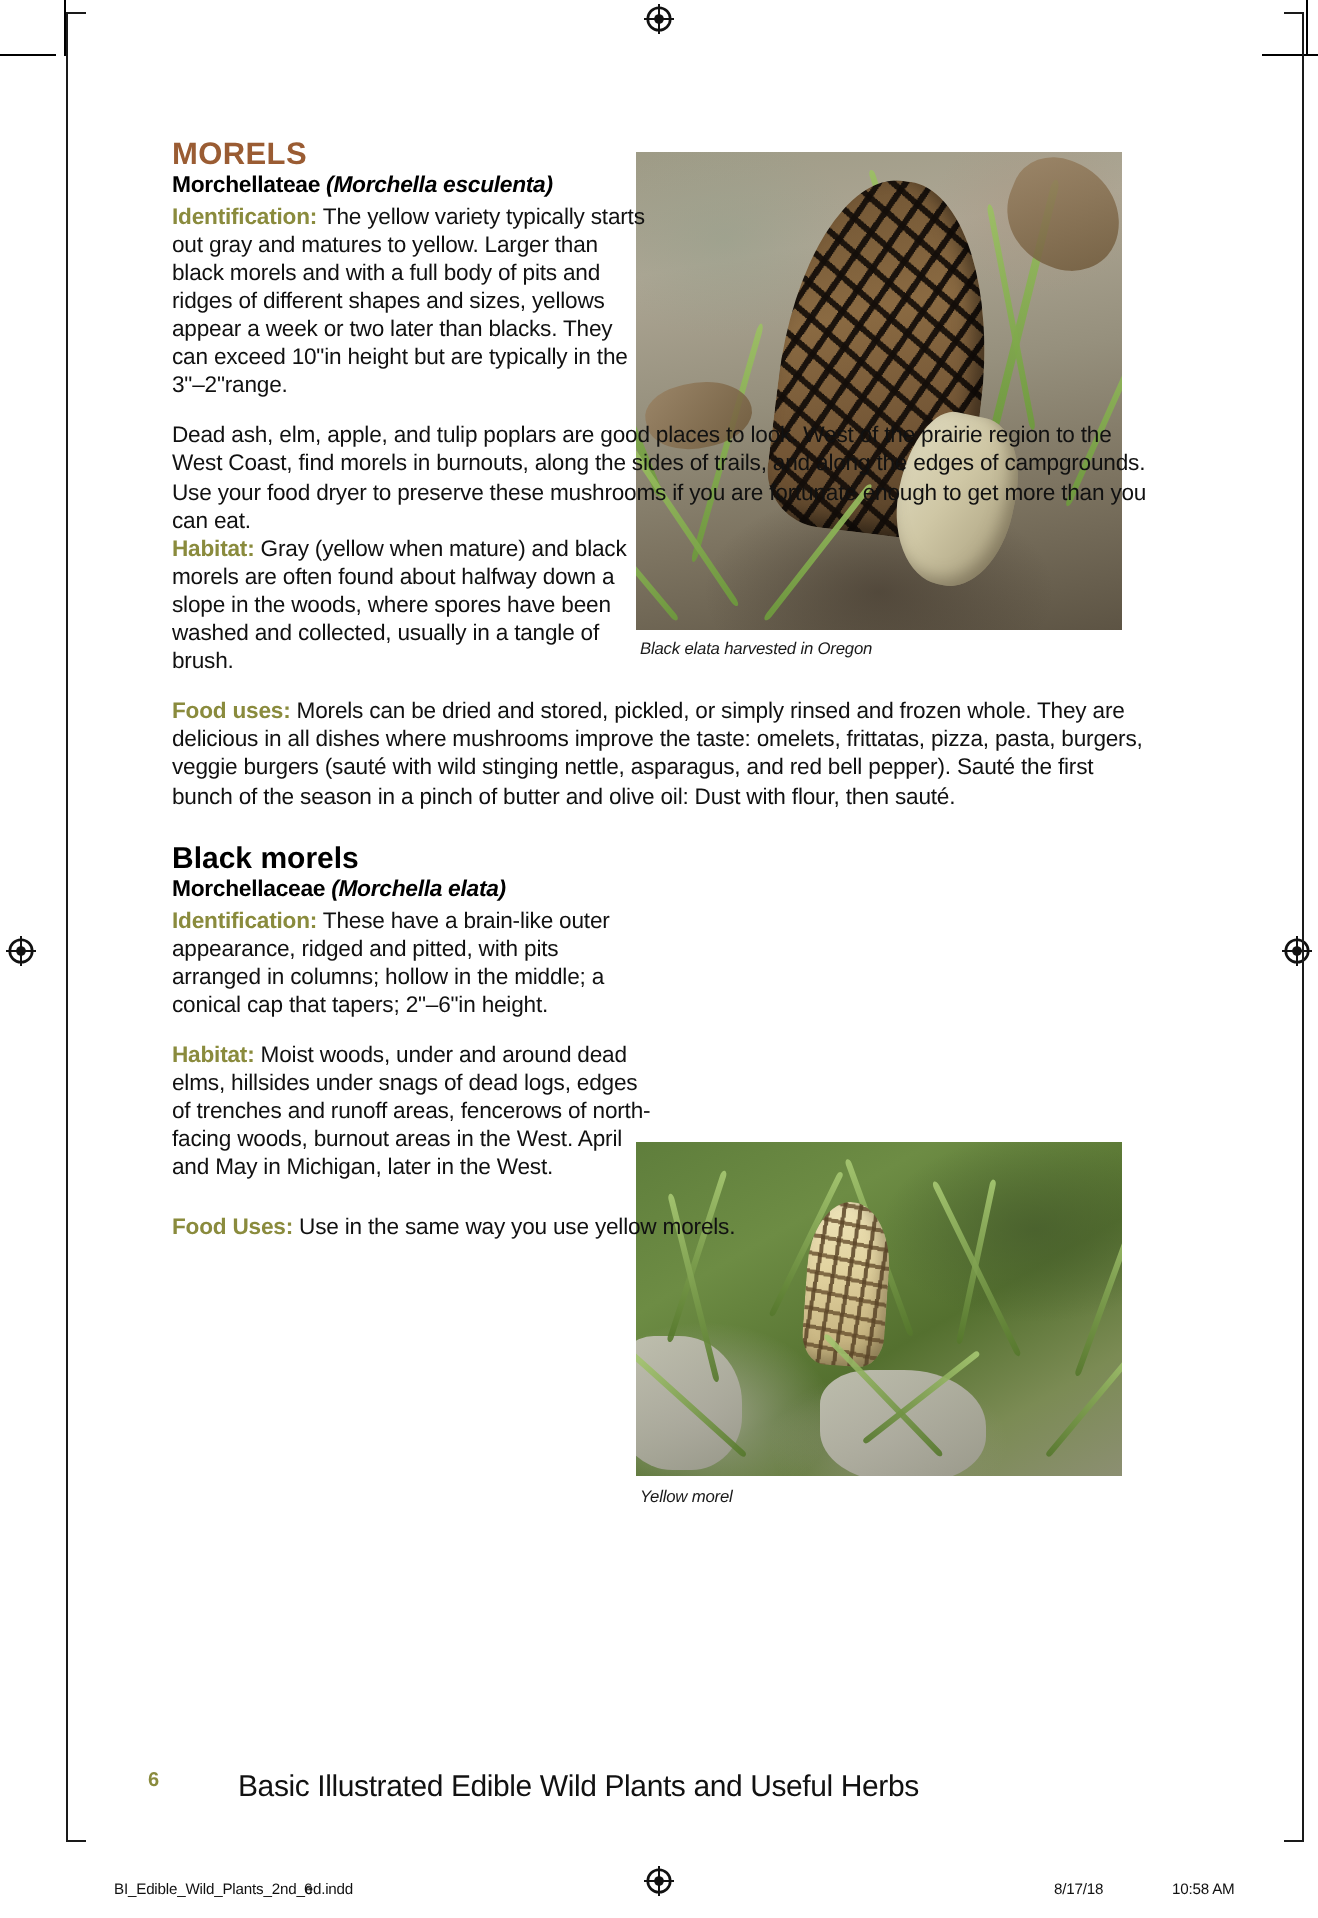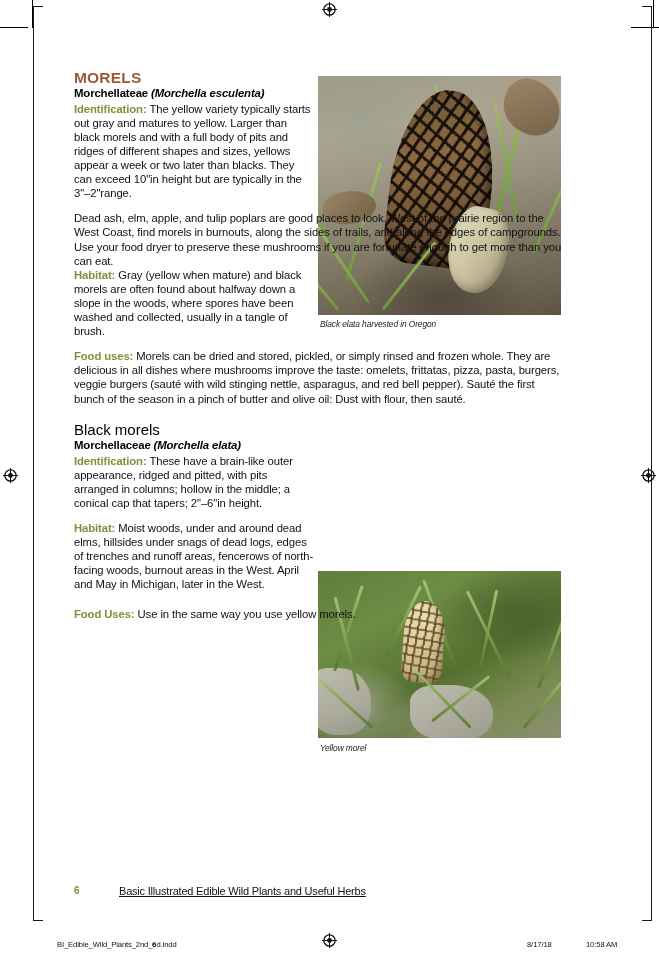--- a/index.html
+++ b/index.html
@@ -43,37 +43,37 @@
     box-sizing: border-box;
   }
   .trim-tick {
     position: absolute;
     background: #1a1a1a;
   }
 
   
   .page {
     position: absolute;
-    left: 74px;
+    left: 86px;
     top: 70px;
     width: 490px;
   }
 
   .section-title {
     color: #9a5c33;
     font-weight: bold;
     font-size: 15.5px;
     letter-spacing: 0.2px;
     margin: 0 0 1px 0;
     line-height: 1.05;
   }
 
   .sub-title {
     font-size: 15px;
-    font-weight: normal;
+    font-weight: bold;
     color: #000;
     margin: 0 0 1px 0;
     line-height: 1.1;
   }
 
   .sci-name {
     font-weight: bold;
     font-size: 11.4px;
     color: #000;
     margin: 0 0 1px 0;
@@ -218,24 +218,23 @@
     left: 74px;
     top: 885px;
     font-size: 10px;
     color: #8a8b3d;
     font-weight: bold;
   }
   .running-title {
     position: absolute;
     left: 119px;
     top: 885px;
-    font-size: 11px;
+    font-size: 15px;
     color: #111;
     letter-spacing: -0.2px;
-    text-decoration: underline;
   }
 
   
   .slug {
     position: absolute;
     top: 940px;
     font-size: 7.6px;
     color: #111;
     font-family: "Liberation Sans", sans-serif;
     letter-spacing: -0.1px;

